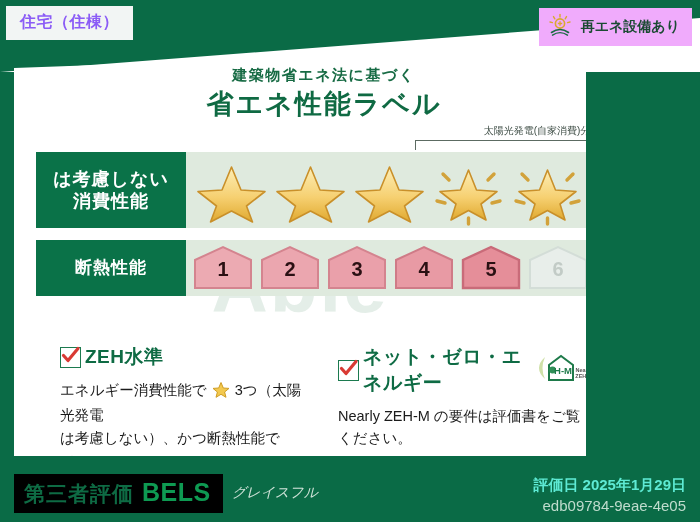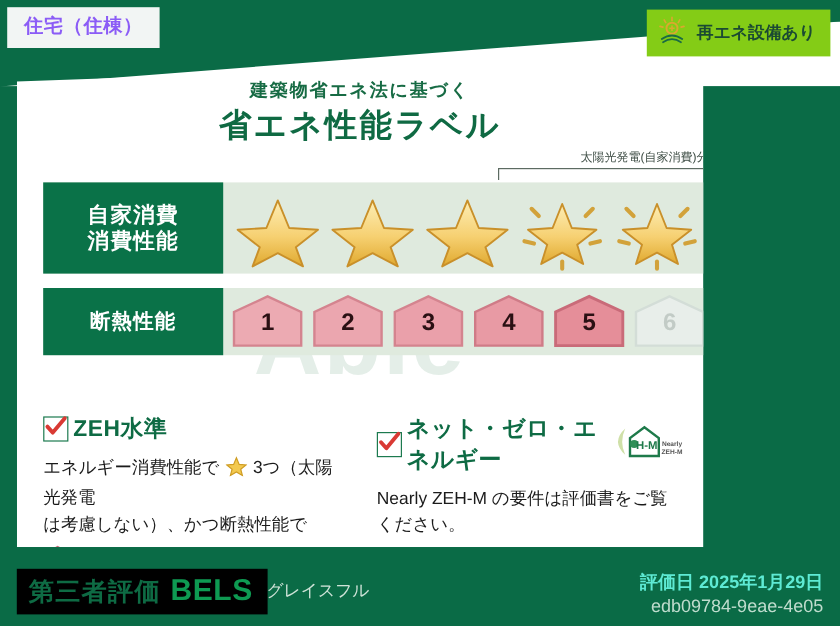--- a/index.html
+++ b/index.html
@@ -26,37 +26,38 @@
   
   .chip-housing {
     position: absolute; left: 6px; top: 6px; z-index: 6;
     background: #f2f5f4; color: #8b5cf6;
     padding: 6px 14px 7px 14px;
     font-size: 16px; font-weight: bold; letter-spacing: .5px;
     white-space: nowrap;
   }
   .chip-renew {
     position: absolute; right: 8px; top: 8px; z-index: 6;
-    background: #84cc16;
+    background: #f0abfc;
     padding: 5px 12px 5px 8px;
     display: flex; align-items: center; gap: 8px;
     white-space: nowrap;
   }
   .chip-renew .txt {
     font-size: 14px; font-weight: bold; color: #1b4a33;
   }
 
   
   .panel {
     position: absolute; left: 14px; top: 44px;
     width: 572px; height: 412px;
     background: #ffffff;
     z-index: 2;
     clip-path: polygon(0 24px, 672px 0, 672px 412px, 0 412px);
     overflow: hidden;
+    padding-left: 24px;
   }
   .watermark {
     position: absolute; left: 50%; top: 196px;
     transform: translateX(-50%);
     font-size: 78px; font-weight: bold;
     color: rgba(120,170,140,.20);
     letter-spacing: 2px;
     pointer-events: none;
     z-index: 0;
   }
@@ -160,22 +161,22 @@
   }
   .bels-box {
     position: absolute; left: 14px; top: 8px;
     background: #000000; padding: 4px 12px 5px 10px;
     display: flex; align-items: baseline; gap: 8px;
     white-space: nowrap;
   }
   .bels-ja { font-size: 21px; font-weight: bold; color: #0e6b44; letter-spacing: 1px; }
   .bels-en { font-size: 25px; font-weight: bold; color: #0e9a52; letter-spacing: .5px; }
   .owner {
-    position: absolute; left: 222px; top: 18px;
-    font-size: 14px; color: #cfe3d8;
+    position: absolute; left: 232px; top: 18px;
+    font-size: 14px; color: #cfe3d8; font-style: italic;
   }
   .f-date {
     position: absolute; right: 14px; top: 10px;
     font-size: 15px; font-weight: bold; color: #5eead4;
     white-space: nowrap;
   }
   .f-id {
     position: absolute; right: 14px; top: 31px;
     font-size: 15px; color: #bfdccd;
     white-space: nowrap;
@@ -212,21 +213,21 @@
 
   <div class="panel">
 
     <div class="watermark">Able</div>
 
     <div class="t-sub">建築物省エネ法に基づく</div>
     <div class="t-main">省エネ性能ラベル</div>
 
     <div class="row row-energy">
       <div class="row-cap">
-        <span>自家消費</span>
+        <span>は考慮しない</span>
         <span>消費性能</span>
       </div>
       <div class="row-body">
 
         <div class="solar-note">太陽光発電(自家消費)分</div>
         <div class="solar-bracket"></div>
 
         <div class="stars">
           <div class="star">
             <svg width="79" height="66" viewBox="0 0 79 66">

